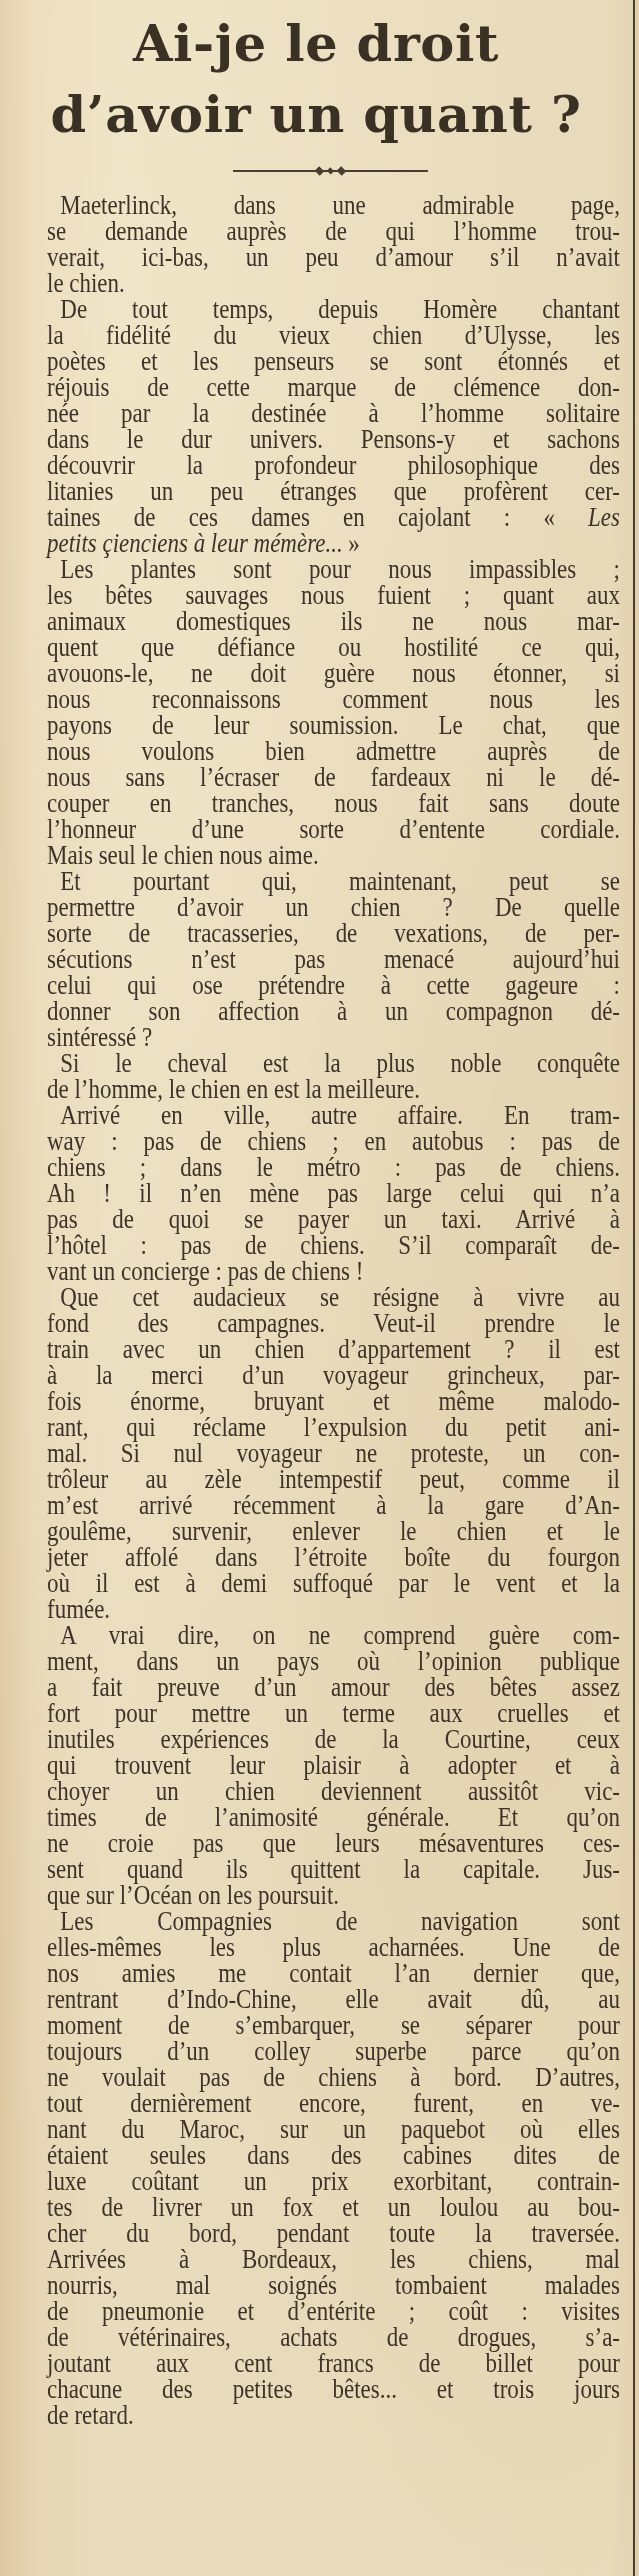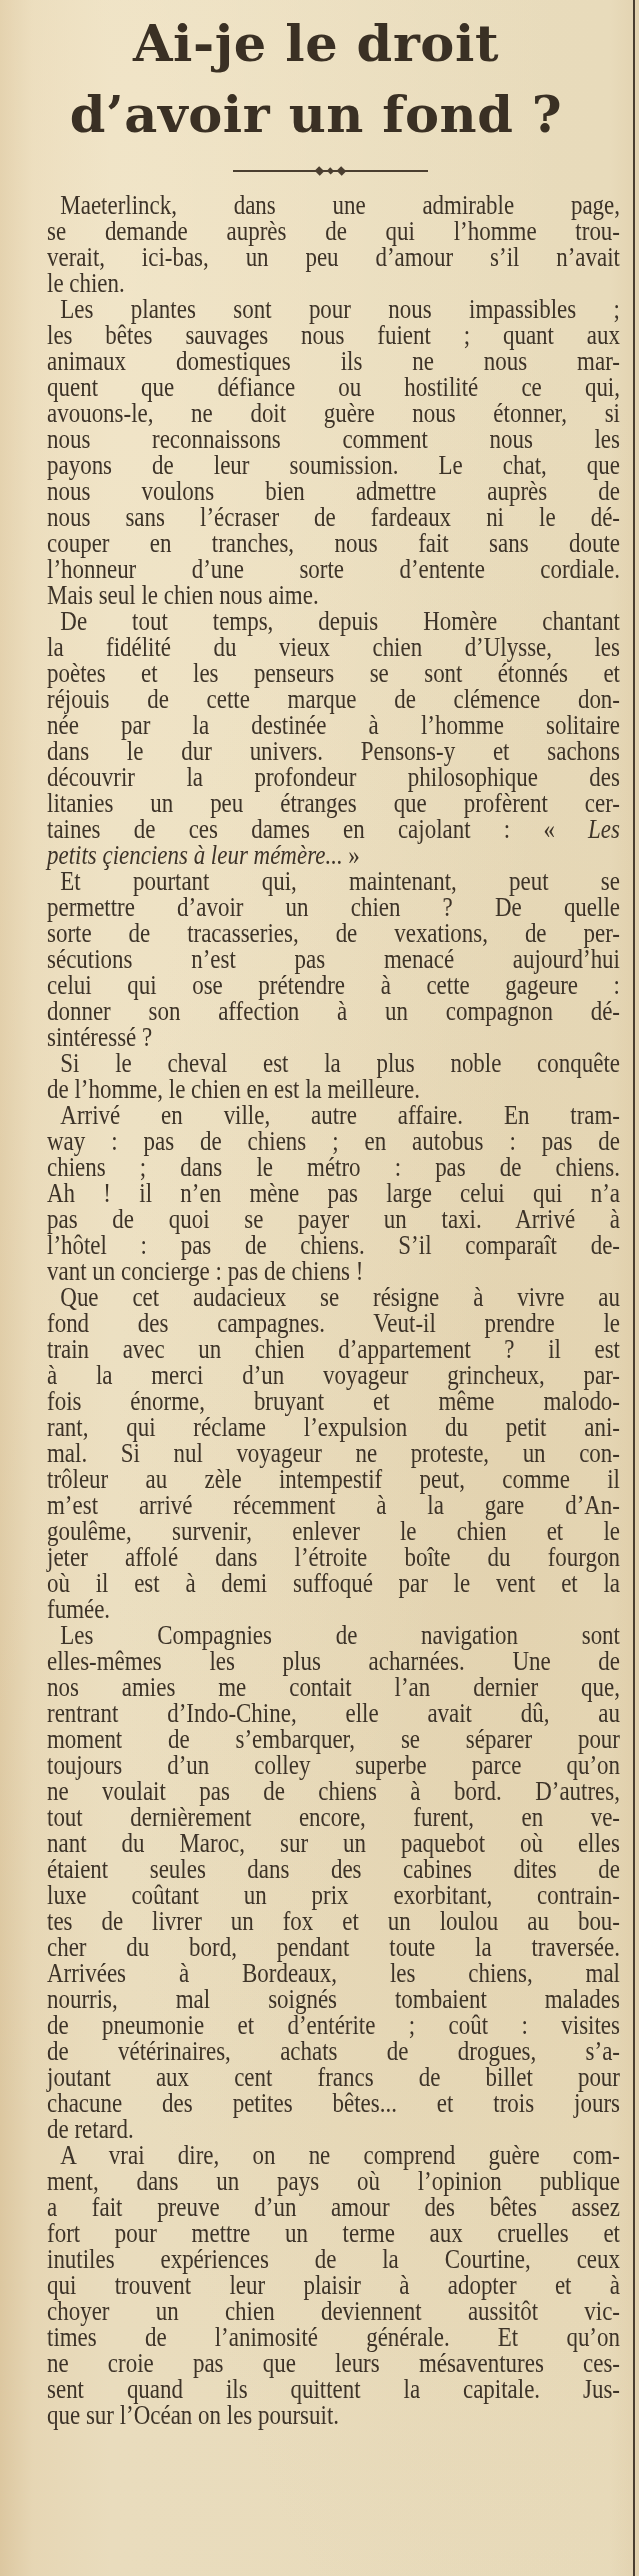--- a/index.html
+++ b/index.html
@@ -84,62 +84,62 @@
   .sc { font-variant: small-caps; }
 </style>
 </head>
 <body>
 
 <div class="page">
   <div class="column-rule"></div>
 
   <h1 class="title" style="margin:0;">
     <span class="t-line">Ai-je le droit</span>
-    <span class="t-line">d’avoir un fond ?</span>
+    <span class="t-line">d’avoir un quant ?</span>
   </h1>
 
   <div class="ornament">
     <div class="bar"></div>
     <div class="dia" style="left:82px;"></div>
     <div class="dia" style="left:93px; transform: rotate(45deg) scale(0.6);"></div>
     <div class="dia" style="left:104px;"></div>
   </div>
 
   <div class="body" id="article-body">
       <div>
         <span class="line indent">Maeterlinck, dans une admirable page,</span>
         <span class="line">se demande auprès de qui l’homme trou-</span>
         <span class="line">verait, ici-bas, un peu d’amour s’il n’avait</span>
         <span class="line last">le chien.</span>
+      </div>
+      <div>
+        <span class="line indent">De tout temps, depuis Homère chantant</span>
+        <span class="line">la fidélité du vieux chien d’Ulysse, les</span>
+        <span class="line">poètes et les penseurs se sont étonnés et</span>
+        <span class="line">réjouis de cette marque de clémence don-</span>
+        <span class="line">née par la destinée à l’homme solitaire</span>
+        <span class="line">dans le dur univers. Pensons-y et sachons</span>
+        <span class="line">découvrir la profondeur philosophique des</span>
+        <span class="line">litanies un peu étranges que profèrent cer-</span>
+        <span class="line">taines de ces dames en cajolant : «&nbsp;<span class="it">Les</span></span>
+        <span class="line last"><span class="it">petits çienciens à leur mémère...</span>&nbsp;»</span>
       </div>
       <div>
         <span class="line indent">Les plantes sont pour nous impassibles ;</span>
         <span class="line">les bêtes sauvages nous fuient ; quant aux</span>
         <span class="line">animaux domestiques ils ne nous mar-</span>
         <span class="line">quent que défiance ou hostilité ce qui,</span>
         <span class="line">avouons-le, ne doit guère nous étonner, si</span>
         <span class="line">nous reconnaissons comment nous les</span>
         <span class="line">payons de leur soumission. Le chat, que</span>
         <span class="line">nous voulons bien admettre auprès de</span>
         <span class="line">nous sans l’écraser de fardeaux ni le dé-</span>
         <span class="line">couper en tranches, nous fait sans doute</span>
         <span class="line">l’honneur d’une sorte d’entente cordiale.</span>
         <span class="line last">Mais seul le chien nous aime.</span>
-      </div>
-      <div>
-        <span class="line indent">De tout temps, depuis Homère chantant</span>
-        <span class="line">la fidélité du vieux chien d’Ulysse, les</span>
-        <span class="line">poètes et les penseurs se sont étonnés et</span>
-        <span class="line">réjouis de cette marque de clémence don-</span>
-        <span class="line">née par la destinée à l’homme solitaire</span>
-        <span class="line">dans le dur univers. Pensons-y et sachons</span>
-        <span class="line">découvrir la profondeur philosophique des</span>
-        <span class="line">litanies un peu étranges que profèrent cer-</span>
-        <span class="line">taines de ces dames en cajolant : «&nbsp;<span class="it">Les</span></span>
-        <span class="line last"><span class="it">petits çienciens à leur mémère...</span>&nbsp;»</span>
       </div>
       <div>
         <span class="line indent">Et pourtant qui, maintenant, peut se</span>
         <span class="line">permettre d’avoir un chien ? De quelle</span>
         <span class="line">sorte de tracasseries, de vexations, de per-</span>
         <span class="line">sécutions n’est pas menacé aujourd’hui</span>
         <span class="line">celui qui ose prétendre à cette gageure :</span>
         <span class="line">donner son affection à un compagnon dé-</span>
         <span class="line last">sintéressé ?</span>
       </div>
@@ -163,20 +163,33 @@
         <span class="line">à la merci d’un voyageur grincheux, par-</span>
         <span class="line">fois énorme, bruyant et même malodo-</span>
         <span class="line">rant, qui réclame l’expulsion du petit ani-</span>
         <span class="line">mal. Si nul voyageur ne proteste, un con-</span>
         <span class="line">trôleur au zèle intempestif peut, comme il</span>
         <span class="line">m’est arrivé récemment à la gare d’An-</span>
         <span class="line">goulême, survenir, enlever le chien et le</span>
         <span class="line">jeter affolé dans l’étroite boîte du fourgon</span>
         <span class="line">où il est à demi suffoqué par le vent et la</span>
         <span class="line last">fumée.</span>
+      </div>
+      <div>
+        <span class="line indent">A vrai dire, on ne comprend guère com-</span>
+        <span class="line">ment, dans un pays où l’opinion publique</span>
+        <span class="line">a fait preuve d’un amour des bêtes assez</span>
+        <span class="line">fort pour mettre un terme aux cruelles et</span>
+        <span class="line">inutiles expériences de la Courtine, ceux</span>
+        <span class="line">qui trouvent leur plaisir à adopter et à</span>
+        <span class="line">choyer un chien deviennent aussitôt vic-</span>
+        <span class="line">times de l’animosité générale. Et qu’on</span>
+        <span class="line">ne croie pas que leurs mésaventures ces-</span>
+        <span class="line">sent quand ils quittent la capitale. Jus-</span>
+        <span class="line last">que sur l’Océan on les poursuit.</span>
       </div>
       <div>
         <span class="line indent">Les Compagnies de navigation sont</span>
         <span class="line">elles-mêmes les plus acharnées. Une de</span>
         <span class="line">nos amies me contait l’an dernier que,</span>
         <span class="line">rentrant d’Indo-Chine, elle avait dû, au</span>
         <span class="line">moment de s’embarquer, se séparer pour</span>
         <span class="line">toujours d’un colley superbe parce qu’on</span>
         <span class="line">ne voulait pas de chiens à bord. D’autres,</span>
         <span class="line">tout dernièrement encore, furent, en ve-</span>
@@ -186,28 +199,15 @@
         <span class="line">tes de livrer un fox et un loulou au bou-</span>
         <span class="line">cher du bord, pendant toute la traversée.</span>
         <span class="line">Arrivées à Bordeaux, les chiens, mal</span>
         <span class="line">nourris, mal soignés tombaient malades</span>
         <span class="line">de pneumonie et d’entérite ; coût : visites</span>
         <span class="line">de vétérinaires, achats de drogues, s’a-</span>
         <span class="line">joutant aux cent francs de billet pour</span>
         <span class="line">chacune des petites bêtes... et trois jours</span>
         <span class="line last">de retard.</span>
       </div>
-      <div>
-        <span class="line indent">A vrai dire, on ne comprend guère com-</span>
-        <span class="line">ment, dans un pays où l’opinion publique</span>
-        <span class="line">a fait preuve d’un amour des bêtes assez</span>
-        <span class="line">fort pour mettre un terme aux cruelles et</span>
-        <span class="line">inutiles expériences de la Courtine, ceux</span>
-        <span class="line">qui trouvent leur plaisir à adopter et à</span>
-        <span class="line">choyer un chien deviennent aussitôt vic-</span>
-        <span class="line">times de l’animosité générale. Et qu’on</span>
-        <span class="line">ne croie pas que leurs mésaventures ces-</span>
-        <span class="line">sent quand ils quittent la capitale. Jus-</span>
-        <span class="line last">que sur l’Océan on les poursuit.</span>
-      </div>
     </div>
 </div>
 
 
 </body></html>

